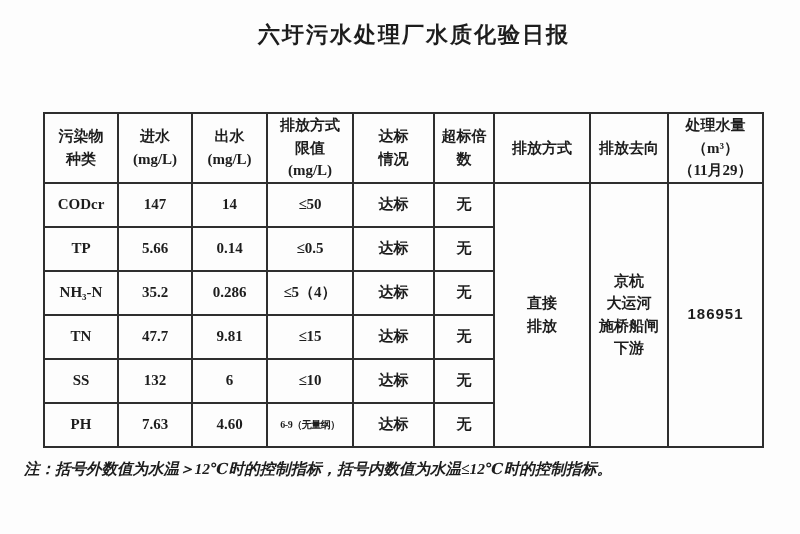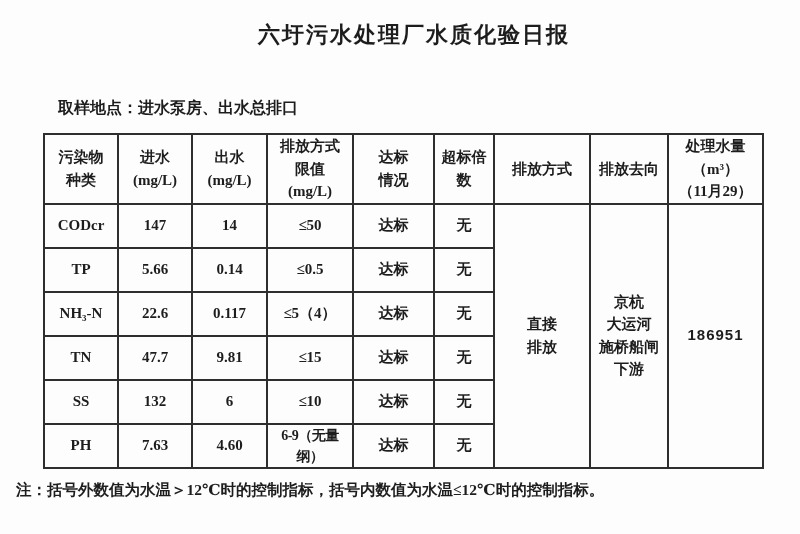--- a/index.html
+++ b/index.html
@@ -46,34 +46,34 @@
   }
   table.report thead tr { height: 68px; }
   table.report tbody tr { height: 44px; }
   td.cell-mode, td.cell-dest { line-height: 4.3; font-size: 15px; }
   td.cell-volume {
     font-size: 27px;
     font-weight: 400;
     letter-spacing: 1px;
     font-family: Liberation Sans, sans-serif;
   }
-  tbody tr:nth-child(6) td.col-limit { font-size: 14px; letter-spacing: -0.5px; border-radius: 19px; }
+  tbody tr:nth-child(6) td.col-limit { font-size: 10px; letter-spacing: -0.5px; border-radius: 19px; }
   .footnote {
-    margin: 11px 0 0 16px;
+    margin: 11px 0 0 24px;
     font-size: 15.5px;
     font-weight: 700;
+    font-style: italic;
   }
 </style>
 </head>
 <body>
 
 <div class="page-title">六圩污水处理厂水质化验日报</div>
 
 <div class="meta-row">
-  <span>取样地点：进水泵房、出水总排口</span>
 </div>
 
 <table class="report">
   <colgroup>
     <col style="width:74px">
       <col style="width:74px">
       <col style="width:75px">
     <col style="width:86px">
       <col style="width:81px">
       <col style="width:60px">
@@ -122,22 +122,22 @@
     <tr>
       <td class="col-pollutant">TP</td>
       <td>5.66</td>
       <td>0.14</td>
       <td class="col-limit">≤0.5</td>
       <td>达标</td>
       <td>无</td>
     </tr>
     <tr>
       <td class="col-pollutant">NH₃-N</td>
-      <td>22.6</td>
-      <td>0.117</td>
+      <td>35.2</td>
+      <td>0.286</td>
       <td class="col-limit">≤5（4）</td>
       <td>达标</td>
       <td>无</td>
     </tr>
     <tr>
       <td class="col-pollutant">TN</td>
       <td>47.7</td>
       <td>9.81</td>
       <td class="col-limit">≤15</td>
       <td>达标</td>

